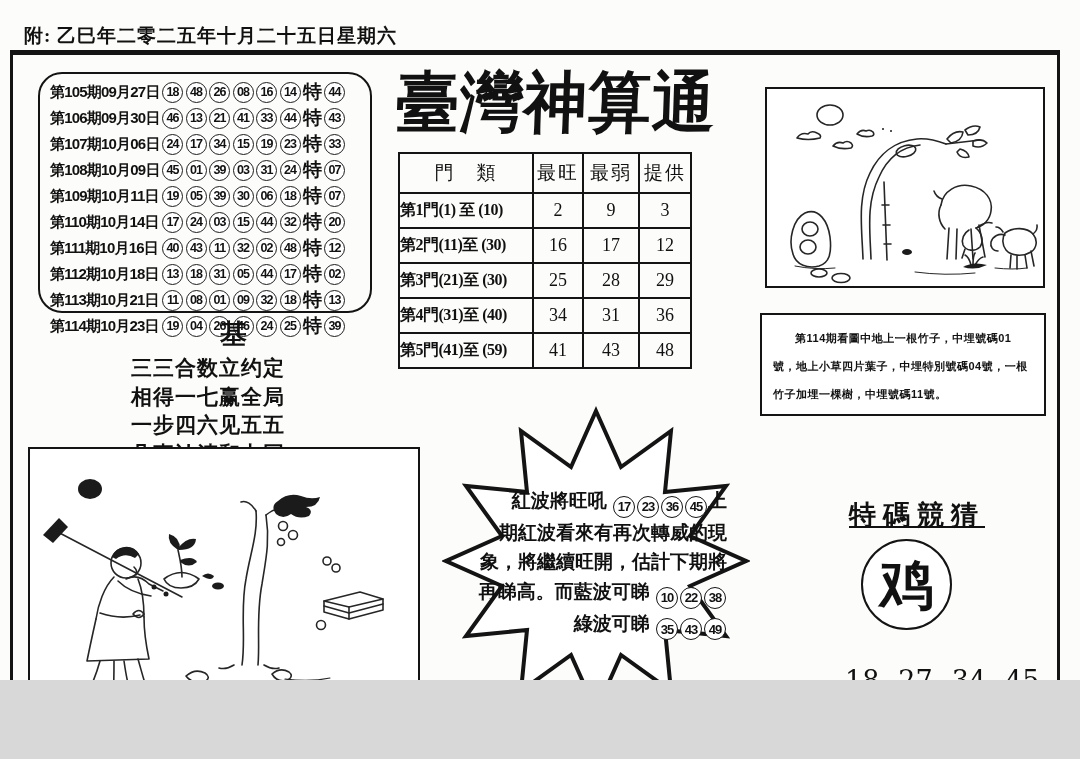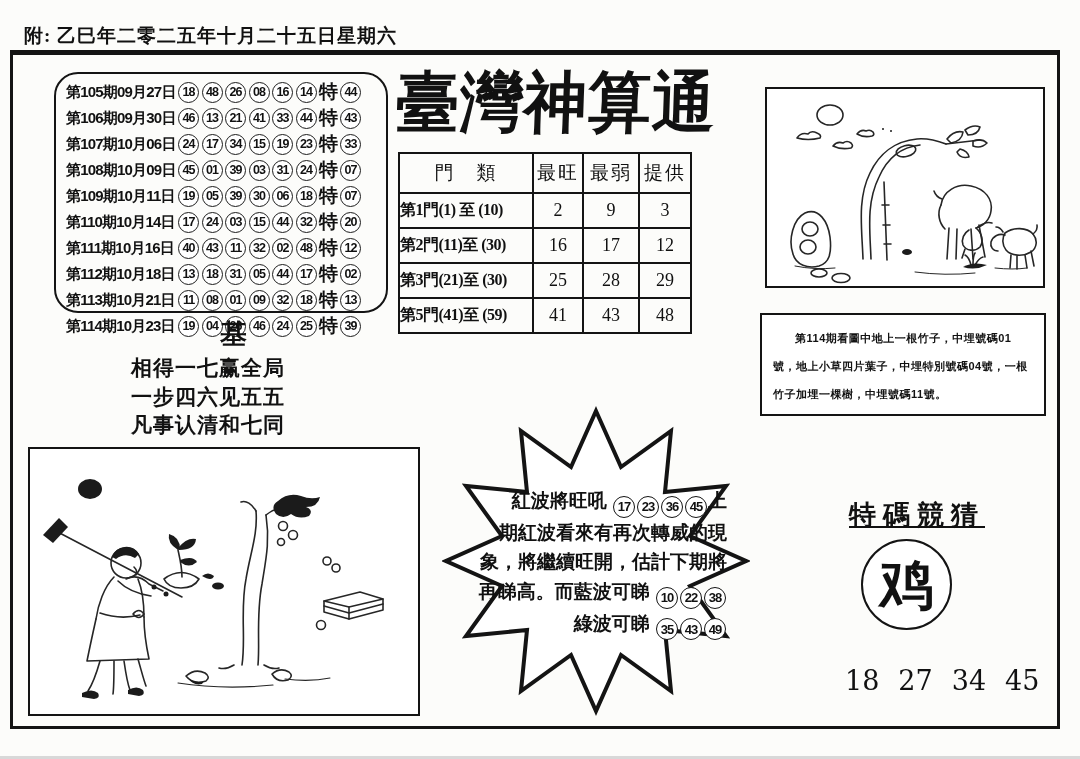--- a/index.html
+++ b/index.html
@@ -1,29 +1,29 @@
 <!DOCTYPE html>
 <html><head>
 <meta charset="utf-8">
 <style>
   html,body{margin:0;padding:0;background:#d8d8d8;}
-  .page{position:relative;width:1080px;height:756px;background:#fcfcfa;color:#111;
+  .page{position:relative;width:1080px;height:680px;background:#fcfcfa;color:#111;
         font-family:"Liberation Serif",serif;overflow:hidden;}
 
   .date-line{position:absolute;left:24px;top:23px;font-size:19px;font-weight:bold;
              letter-spacing:1px;white-space:nowrap;}
 
   .frame{position:absolute;left:10px;top:50px;width:1044px;height:671px;
          border:3px solid #141414;border-top-width:5px;}
 
   
   .results-box{position:absolute;left:38px;top:72px;width:334px;height:241px;
                border:2.5px solid #141414;border-radius:24px;box-sizing:border-box;
                display:flex;flex-direction:column;justify-content:space-evenly;
-               padding:5px 8px 17px 10px;background:#fcfcfa;margin-left:16px;}
+               padding:5px 8px 17px 10px;background:#fcfcfa;}
   .result-row{display:flex;align-items:center;}
   .result-label{font-family:"Liberation Sans",sans-serif;font-weight:bold;font-size:15px;
                 letter-spacing:-0.8px;width:112px;flex:none;white-space:nowrap;}
   .num-circle{flex:none;width:19px;height:19px;border:1.6px solid #1c1c1c;border-radius:50%;
               display:flex;align-items:center;justify-content:center;
               font-family:"Liberation Sans",sans-serif;font-weight:bold;font-size:12.5px;
               letter-spacing:-1px;margin-right:2.5px;background:#fff;}
   .te{font-size:19px;font-weight:bold;font-family:"Liberation Sans",sans-serif;margin:0 2px 0 0;}
 
   
@@ -226,31 +226,38 @@
           <td class="val cw3">17</td>
           <td class="val cw4">12</td>
         </tr>
         <tr>
           <td class="cat cw1">第3門(21)至 (30)</td>
           <td class="val cw2">25</td>
           <td class="val cw3">28</td>
           <td class="val cw4">29</td>
         </tr>
         <tr>
+          <td class="cat cw1">第4門(31)至 (40)</td>
+          <td class="val cw2">34</td>
+          <td class="val cw3">31</td>
+          <td class="val cw4">36</td>
+        </tr>
+        <tr>
           <td class="cat cw1">第5門(41)至 (59)</td>
           <td class="val cw2">41</td>
           <td class="val cw3">43</td>
           <td class="val cw4">48</td>
         </tr>
       </tbody>
   </table>
 
   <div class="poem">
     <div class="poem-title">基</div>
     <div id="poem-lines">
+        <div class="poem-line">三三合数立约定</div>
         <div class="poem-line">相得一七赢全局</div>
         <div class="poem-line">一步四六见五五</div>
         <div class="poem-line">凡事认清和七同</div>
       </div>
   </div>
 
   <div class="goats-box">
     <svg width="275" height="196" viewBox="0 0 275 196">
       <g class="ink">
         <ellipse cx="63" cy="26" rx="13" ry="10"></ellipse>

